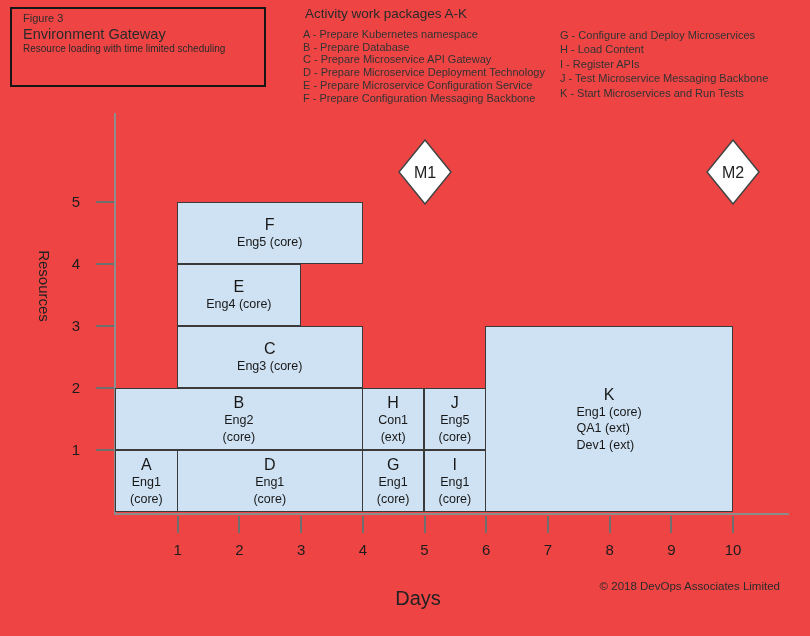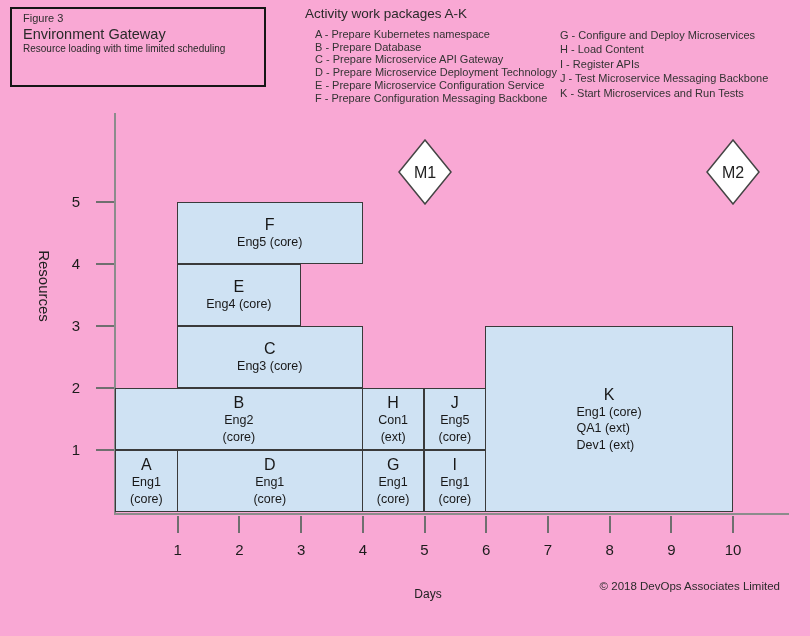--- a/index.html
+++ b/index.html
@@ -1,46 +1,46 @@
 <!DOCTYPE html>
 <html><head>
 <meta charset="utf-8">
 <style>
   html,body { margin:0; padding:0; background:#ffffff; }
   .canvas {
-    position:relative; width:810px; height:636px; background:#f9a8d4;
+    position:relative; width:810px; height:636px; background:#ef4444;
     font-family:"Liberation Sans", sans-serif; color:#222; overflow:hidden;
   }
 
   
   .title-box {
     position:absolute; left:10px; top:7px; width:256px; height:80px;
     border:2px solid #161616; box-sizing:border-box; padding:3px 4px 0 11px;
   }
   .fig-label { font-size:11px; color:#2e2e2e; }
   .fig-title { font-size:14.5px; color:#2a2a2a; margin-top:2px; }
   .fig-subtitle { font-size:10px; color:#2a2a2a; line-height:1.32; width:237px; }
 
   
   .legend-title { position:absolute; left:305px; top:6px; font-size:13.5px; color:#2a2a2a; }
   .legend-col { position:absolute; top:28px; font-size:11px; color:#333; }
-  .legend-col.left  { left:303px; line-height:12.7px; width:250px;margin-left:12px; }
+  .legend-col.left  { left:303px; line-height:12.7px; width:250px; }
   .legend-col.right { left:560px; line-height:14.4px; width:245px; }
   .legend-item { white-space:nowrap; }
 
   
   .y-axis-line { position:absolute; left:114px; top:113px; width:2px; height:402px; background:#8c8c8c; }
   .x-axis-line { position:absolute; left:114px; top:513px; width:675px; height:2px; background:#8c8c8c; }
   .x-tick { position:absolute; top:516px; width:2px; height:17px; background:#6f6f6f; }
   .y-tick { position:absolute; left:96px; width:18px; height:2px; background:#6f6f6f; }
   .x-tick-label { position:absolute; top:541px; width:40px; text-align:center; font-size:15px; color:#1c1c1c; }
   .y-tick-label { position:absolute; left:50px; width:30px; text-align:right; font-size:15px; color:#1c1c1c; }
 
   
-  .days-label { position:absolute; left:378px; top:587px; width:100px; text-align:center; font-size:12px; color:#222; }
+  .days-label { position:absolute; left:368px; top:587px; width:100px; text-align:center; font-size:20px; color:#222; }
   .resources-label {
     position:absolute; left:44px; top:286px; font-size:15px; color:#222; white-space:nowrap;
     transform:translate(-50%,-50%) rotate(90deg);
   }
 
   
   .bar {
     position:absolute; background:#cfe2f3; border:1.4px solid #3a3a3a; box-sizing:border-box;
     display:flex; flex-direction:column; justify-content:center; align-items:center;
     text-align:center; color:#181818;

